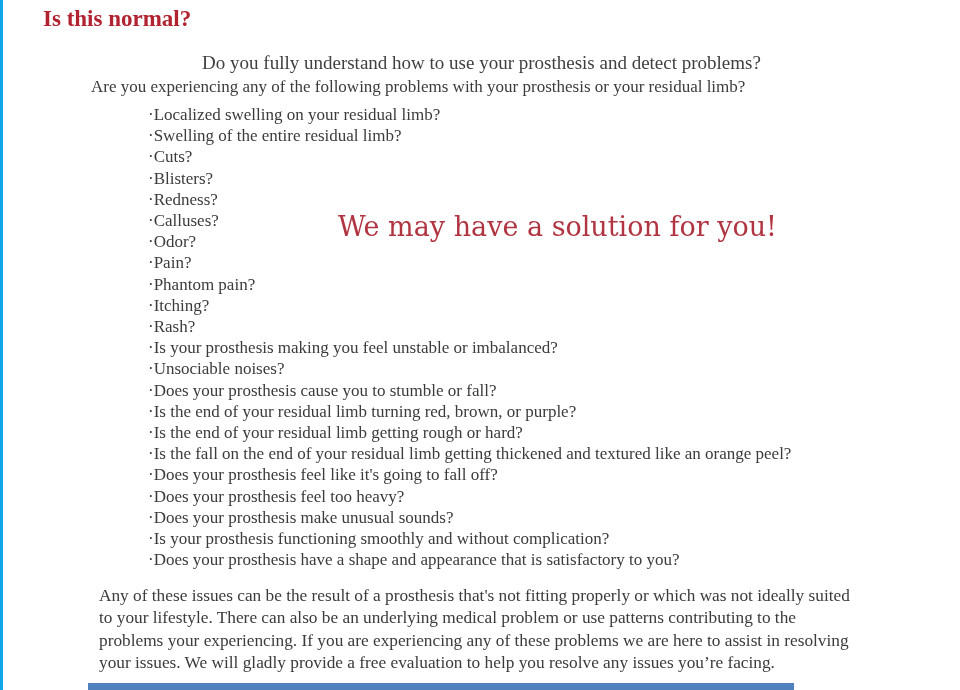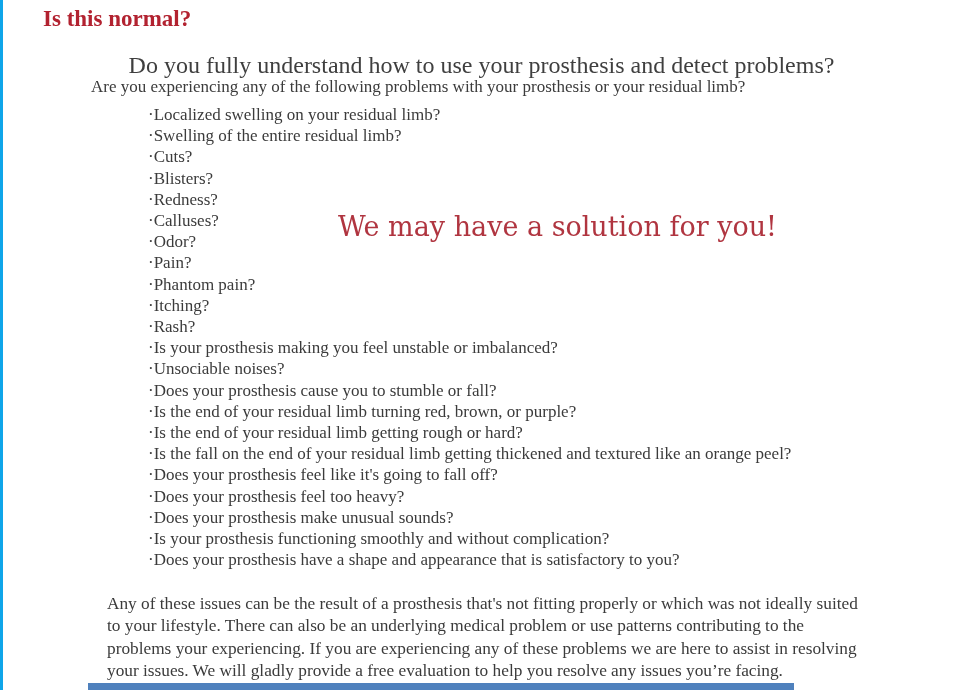--- a/index.html
+++ b/index.html
@@ -19,38 +19,38 @@
     border-left:3px solid #0ea5e9;
     box-sizing:border-box;
   }
   .heading{
     position:absolute;left:40px;top:6px;margin:0;
     font-size:23px;font-weight:bold;color:var(--heading-red);
     font-family:"Liberation Serif", serif;
   }
   .subtitle{
     position:absolute;left:0;right:0;top:52px;
-    text-align:center;font-size:24px;color:#3f3f3f;
+    text-align:center;font-size:19px;color:#3f3f3f;
   }
   .intro{
     position:absolute;left:88px;top:77px;
     font-size:17px;color:var(--body-text);
   }
   .question-list{
     position:absolute;left:145px;top:104px;margin:0;padding:0;
     list-style:none;
     font-size:17px;line-height:21.2px;color:var(--body-text);
   }
   .highlight{
     position:absolute;left:335px;top:211px;
     font-size:27px;color:var(--highlight-red);
     font-family:"DejaVu Serif", serif;
   }
   .closing{
-    position:absolute;left:88px;top:577px;width:836px;margin:16px;
+    position:absolute;left:88px;top:577px;width:836px;margin:8px;
     font-size:17.3px;line-height:22.3px;color:var(--body-text);
     white-space:pre-line;
   }
   .bottom-bar{
     position:absolute;left:85px;bottom:0;width:706px;height:7px;
     background:var(--bar-blue);
   }
 </style>
 </head>
 <body>

